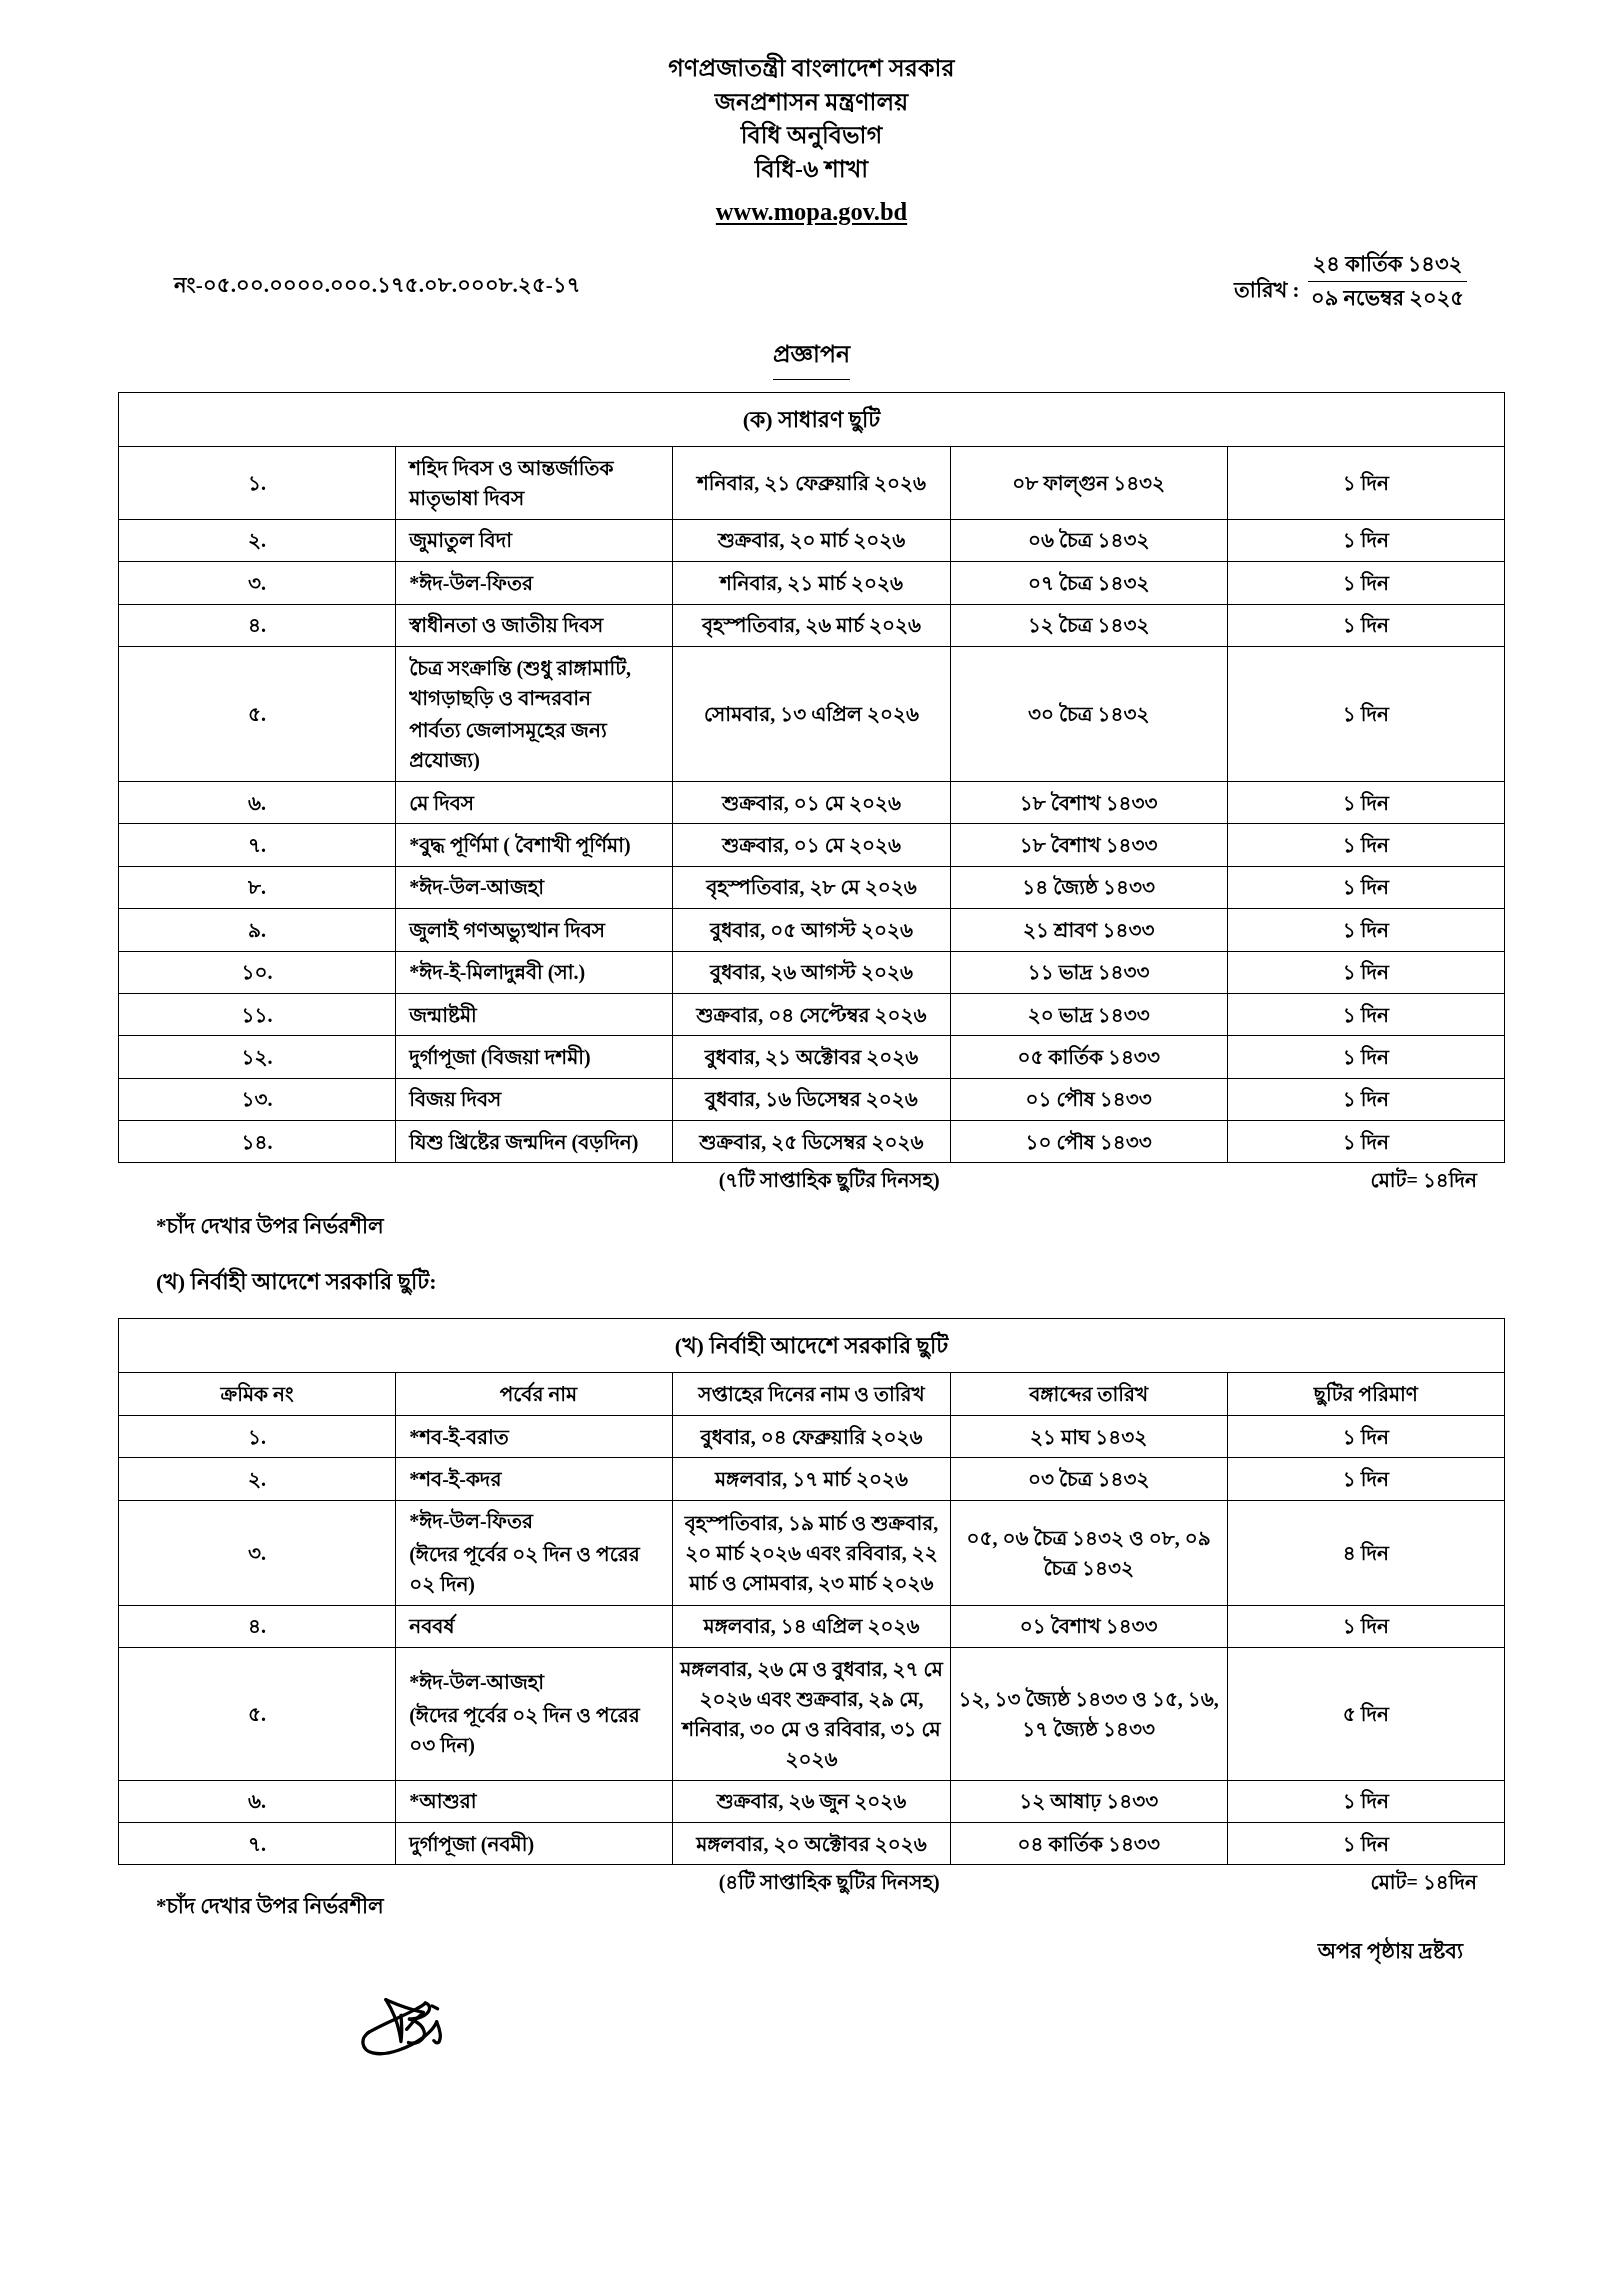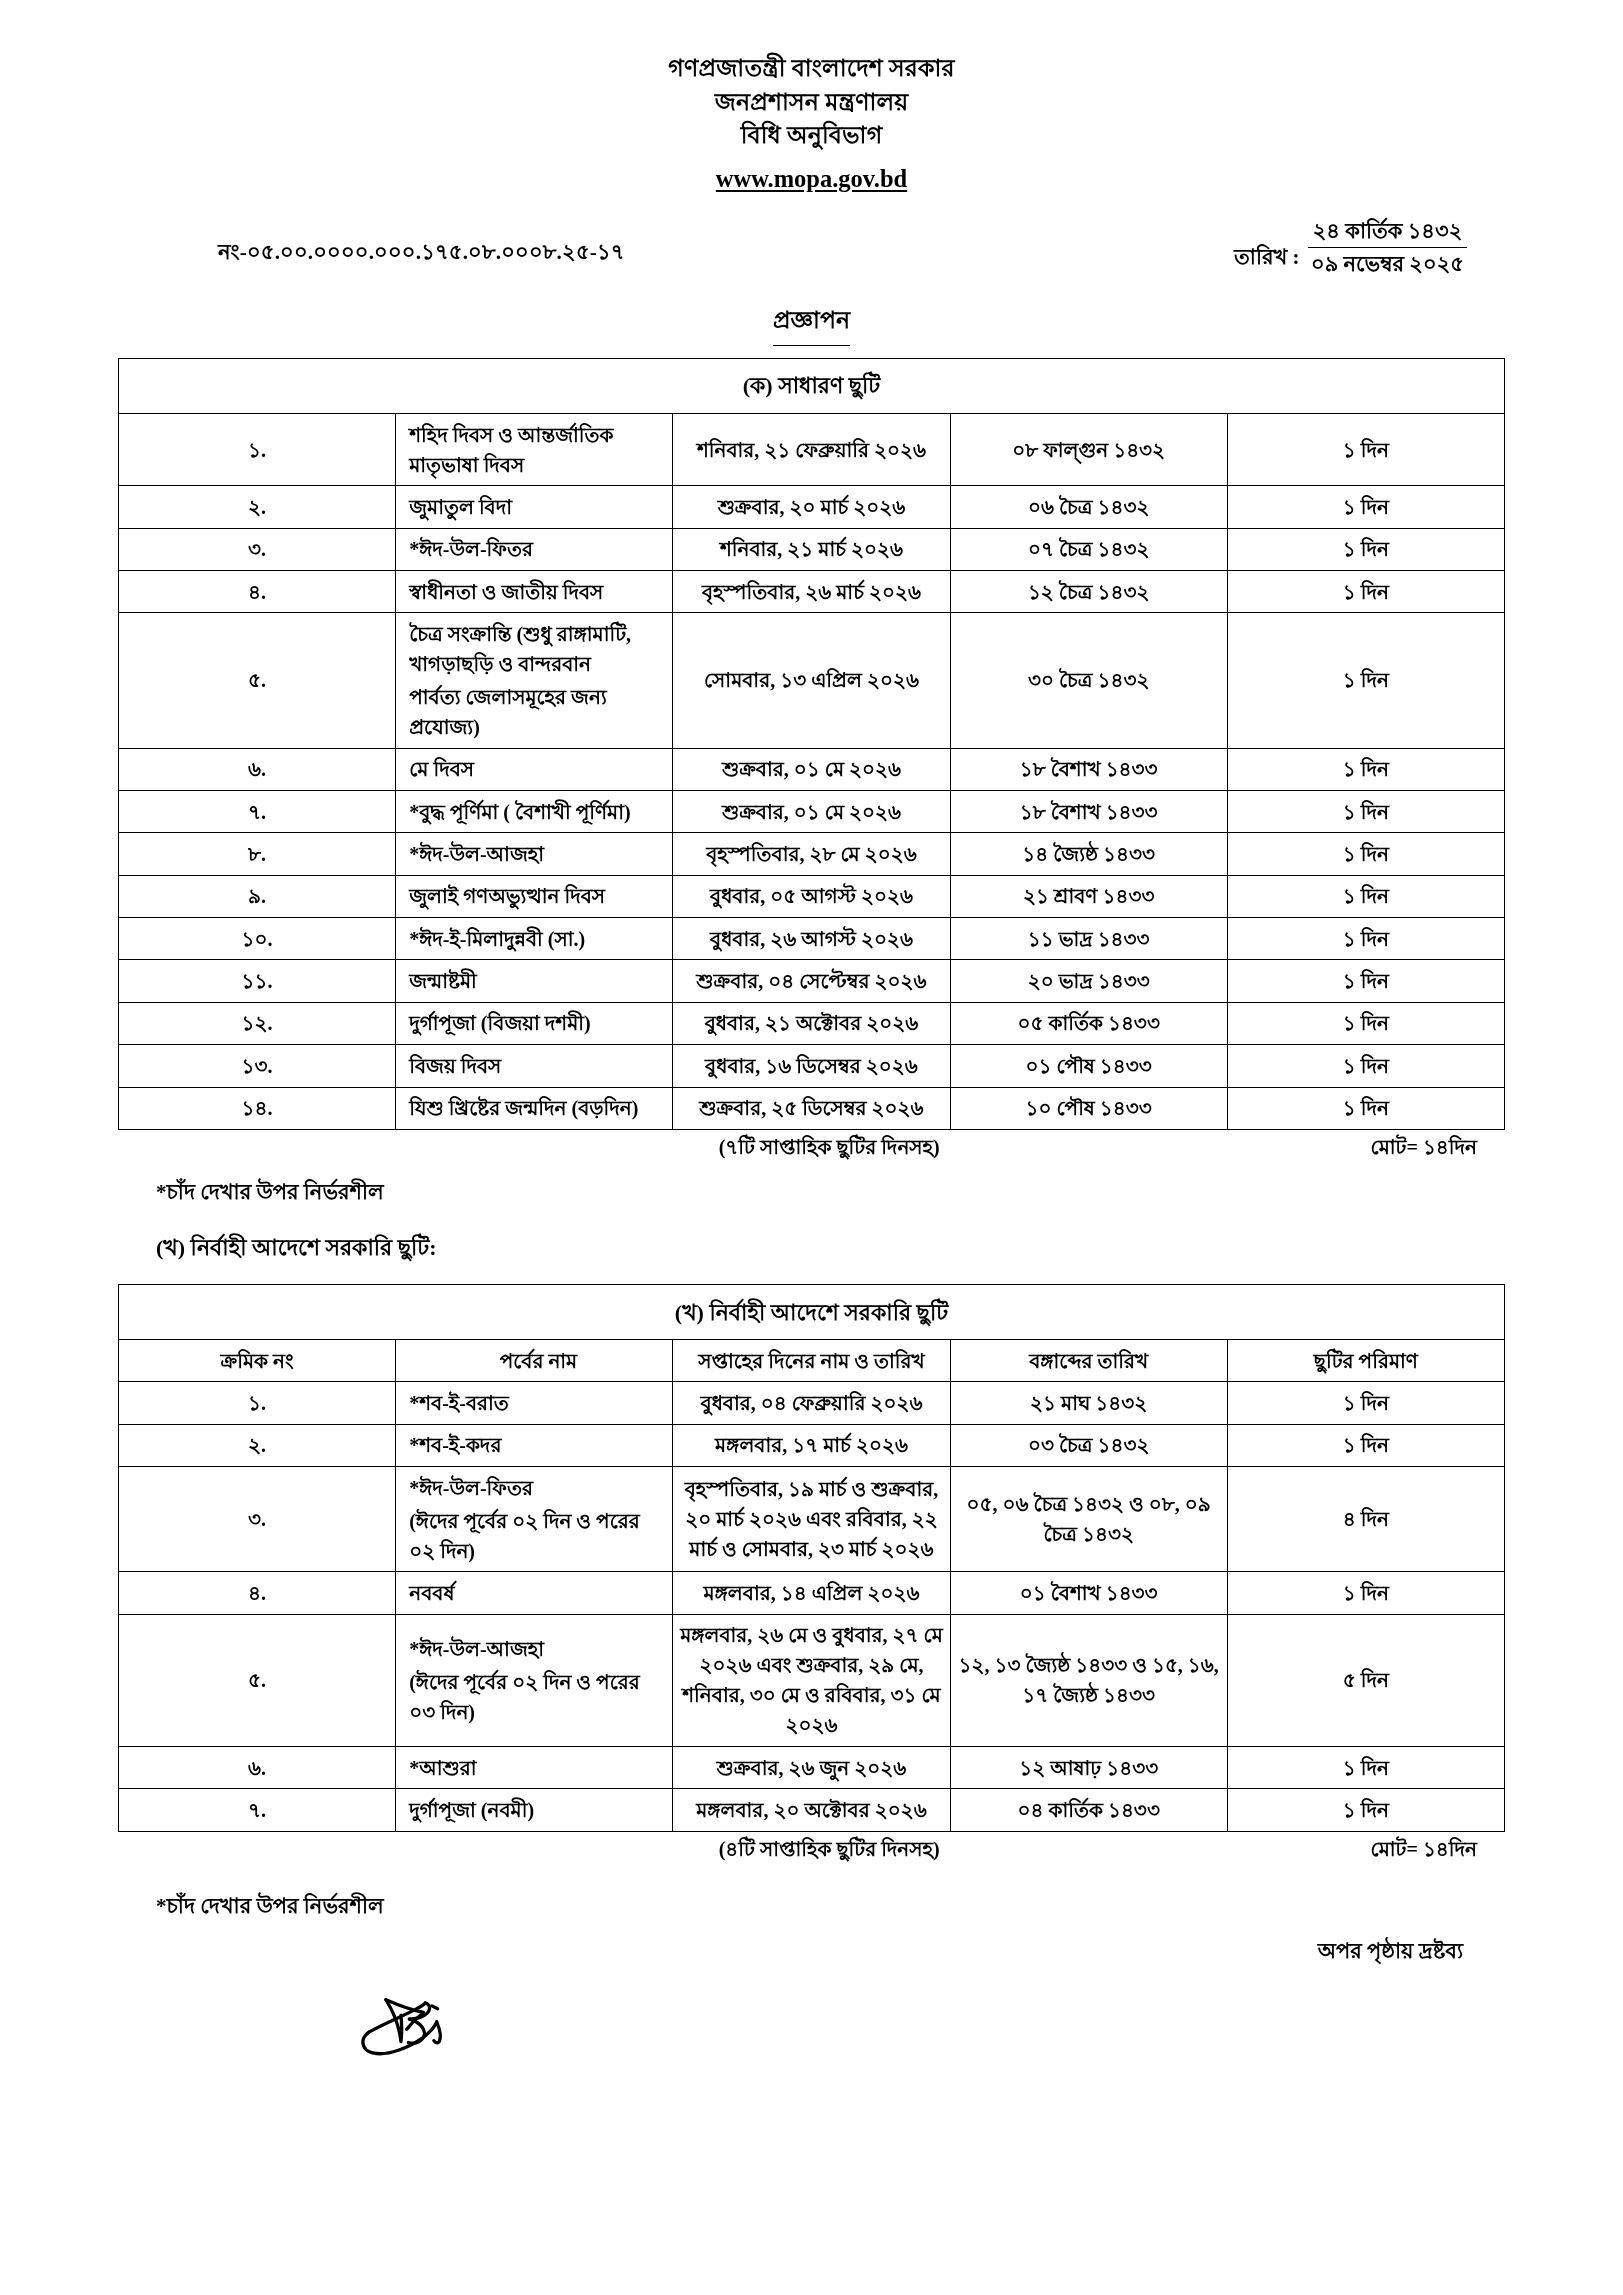--- a/index.html
+++ b/index.html
@@ -37,21 +37,20 @@
     text-decoration: underline;
     text-underline-offset: 3.3px;
     font-family: "Liberation Serif", "DejaVu Serif", serif;
   }
   
   .memo-row {
     position: relative;
     margin-top: 26px;
     height: 71px;
     padding: 0 103px;
-    margin-left: 44px;
   }
   .memo-no {
     position: absolute;
     left: 174px;
     top: 17px;
     font-size: 21px;
     font-weight: 700;
     letter-spacing: 0.2px;
   }
   .date-block {
@@ -184,20 +183,21 @@
 </style>
 </head>
 <body>
 
 <div class="page">
 
   <div class="letterhead">
     <div class="ln">গণপ্রজাতন্ত্রী বাংলাদেশ সরকার</div>
     <div class="ln">জনপ্রশাসন মন্ত্রণালয়</div>
     <div class="ln">বিধি অনুবিভাগ</div>
+    <div class="ln">বিধি-৬ শাখা</div>
     <div class="url">www.mopa.gov.bd</div>
   </div>
 
   <div class="memo-row">
     <div class="memo-no">নং-০৫.০০.০০০০.০০০.১৭৫.০৮.০০০৮.২৫-১৭</div>
     <div class="date-block">
       <div class="date-label">তারিখ :</div>
       <div class="date-stack">
         <div class="bn">২৪ কার্তিক ১৪৩২</div>
         <div class="gr">০৯ নভেম্বর ২০২৫</div>

